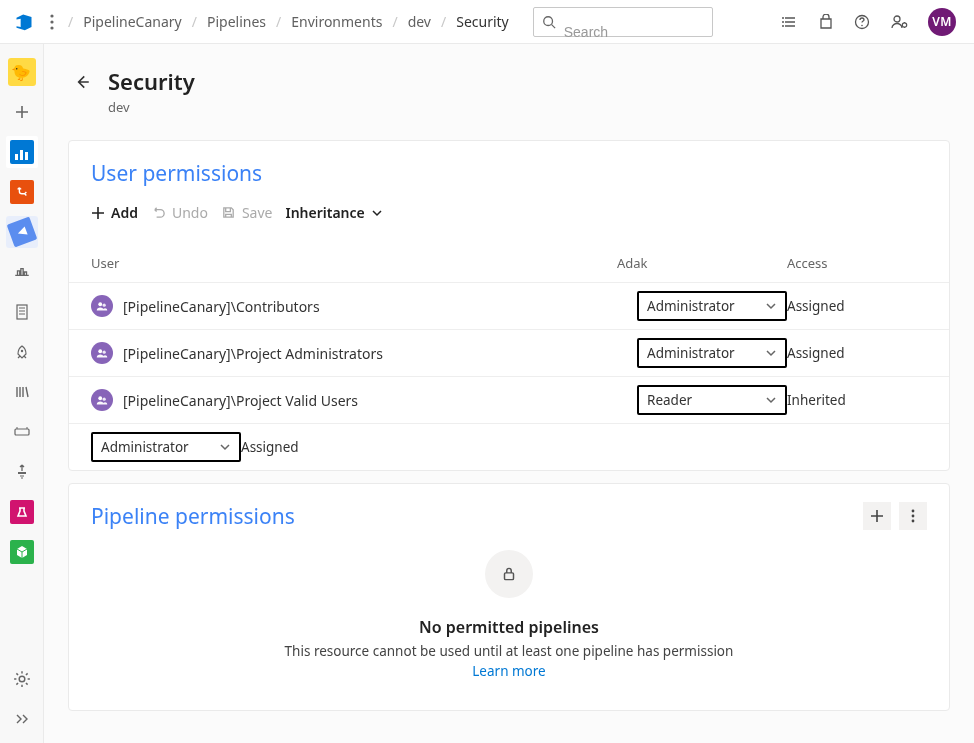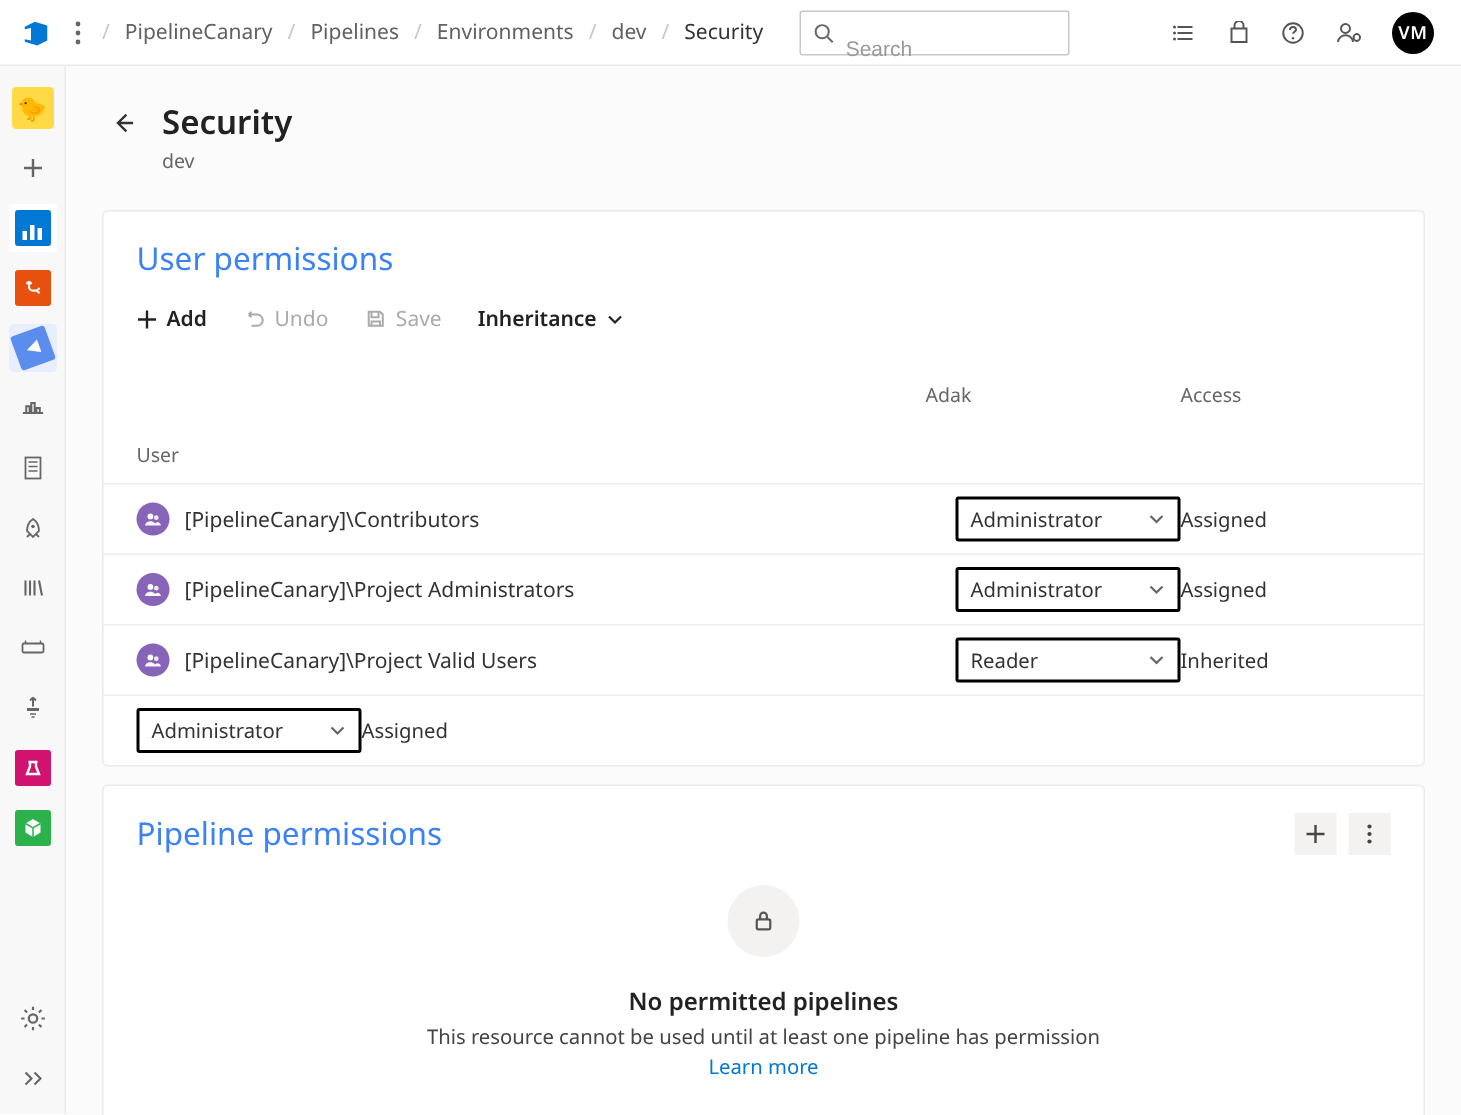--- a/index.html
+++ b/index.html
@@ -10,40 +10,40 @@
   .topbar .kebab { color:#666; padding:0 6px; cursor:pointer; }
   .breadcrumbs { display:flex; align-items:center; gap:10px; color:#616161; font-size:14px; }
   .breadcrumbs .crumb { cursor:pointer; }
   .breadcrumbs .crumb.current { color:#333; }
   .breadcrumbs .sep { color:#c8c8c8; }
   .search { display:flex; align-items:center; gap:6px; border:1px solid #c8c8c8; border-radius:2px; height:30px; padding:0 8px; width:180px; margin-left:16px; }
   .search input { border:none; outline:none; width:100%; font-size:14px; color:#333; background:transparent;margin-top:20px; }
   .search input::placeholder { color:#999; }
   .top-right { margin-left:auto; display:flex; align-items:center; gap:20px; padding-right:6px; color:#555; }
   .icon-btn { display:flex; align-items:center; justify-content:center; cursor:pointer; color:#555; }
-  .avatar { width:28px; height:28px; border-radius:50%; background:#000000; color:#fff; display:flex; align-items:center; justify-content:center; font-size:12px; font-weight:600; letter-spacing:0.5px; }
+  .avatar { width:28px; height:28px; border-radius:50%; background:#701a75; color:#fff; display:flex; align-items:center; justify-content:center; font-size:12px; font-weight:600; letter-spacing:0.5px; }
   .body { display:flex; flex:1; min-height:0; }
   .sidebar { width:44px; background:#f8f8f8; border-right:1px solid #eaeaea; display:flex; flex-direction:column; align-items:center; padding-top:8px; gap:0; }
   .side-item { width:32px; height:32px; display:flex; align-items:center; justify-content:center; margin:4px 0; font-size:18px; border-radius:3px; cursor:pointer; }
   .side-proj { width:28px; height:28px; border-radius:3px; background:#ffda44; display:flex; align-items:center; justify-content:center; font-size:16px; }
   .sidebar .spacer { flex:1; }
   .main { flex:1; background:#fbfbfb; overflow:auto; }
   .page-header { display:flex; align-items:flex-start; gap:16px; padding:22px 28px 12px 28px; }
   .back-arrow { width:20px; height:20px; display:flex; align-items:center; justify-content:center; cursor:pointer; color:#333; margin-top:6px; }
   .page-title { font-size:22px; font-weight:600; color:#222; }
   .page-subtitle { font-size:13px; color:#666; margin-top:2px; }
   .card { background:#fff; margin:12px 24px; border:1px solid #eaeaea; border-radius:4px; }
   .card-pad { padding:18px 22px; }
   .section-title { font-size:21px; font-weight:400; color:#3b82f6; }
-  .toolbar { display:flex; align-items:center; gap:24px; margin-top:16px; }
+  .toolbar { display:flex; align-items:center; gap:13px; margin-top:16px; }
   .tool-btn { display:flex; align-items:center; gap:6px; font-size:14px; cursor:pointer; }
   .tool-btn.disabled { color:#aaa; cursor:default; }
   .tool-btn .bold { font-weight:600; color:#222; }
   .perm-head { display:flex; padding:14px 22px 10px 22px; font-size:13px; color:#666; }
-  .col-user { flex:1;margin-top:40px; }
+  .col-user { flex:1; }
   .col-role { width:170px; }
   .col-access { width:140px; }
   .perm-row { display:flex; align-items:center; padding:8px 22px; border-top:1px solid #eee; }
   .perm-user { flex:1; display:flex; align-items:center; gap:10px; }
   .uavatar { width:22px; height:22px; border-radius:50%; display:flex; align-items:center; justify-content:center; }
   .uavatar.group { background:#8764b8; }
   .uavatar.person { background:#6b2a7f; color:#fff; font-size:9px; font-weight:600; }
   .role-sel { width:150px; }
   .role-sel .sel { border:2px solid #000000; border-radius:2px; height:30px; display:flex; align-items:center; padding:0 8px; justify-content:space-between; cursor:pointer; font-size:13.5px; color:#333; }
   .access-col { width:140px; font-size:13.5px; color:#333; }

